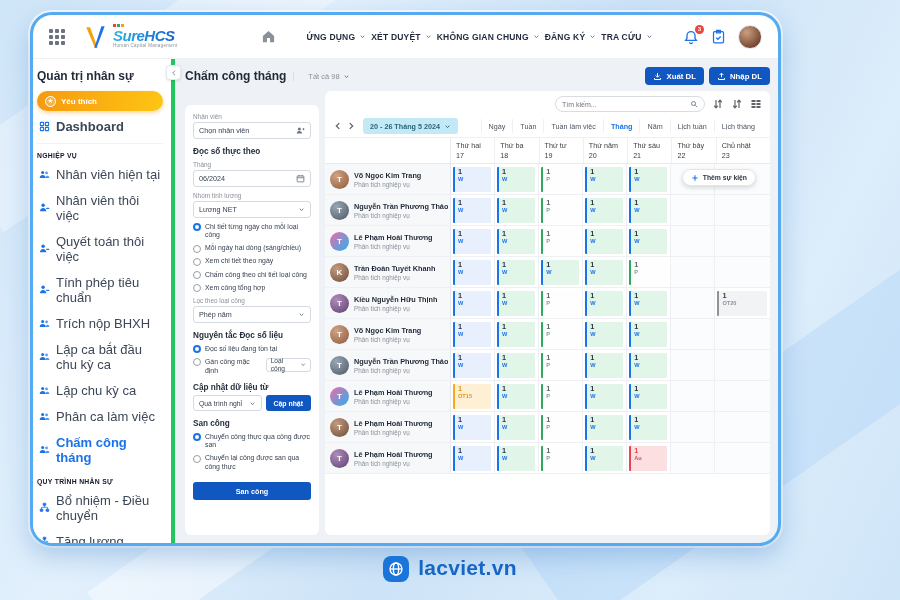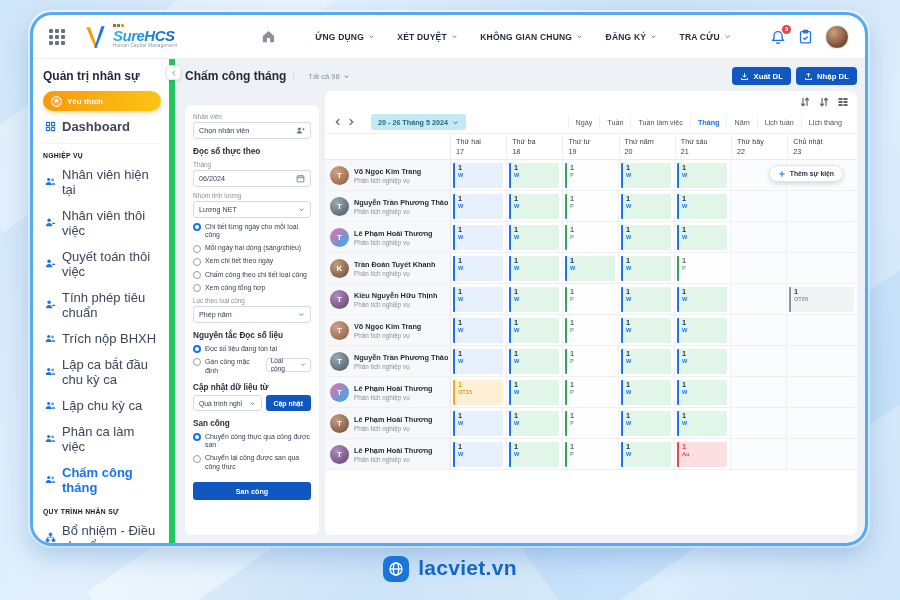--- a/index.html
+++ b/index.html
@@ -4,21 +4,21 @@
 <style>
   *{margin:0;padding:0;box-sizing:border-box;font-family:"Liberation Sans",sans-serif;}
   html,body{width:900px;height:600px;overflow:hidden;}
   body{background:linear-gradient(115deg,#cfe5f8 0%,#e2f0fc 28%,#cde3f7 55%,#dcedfb 80%,#cfe5f8 100%);position:relative;}
   .streak{position:absolute;background:rgba(255,255,255,.35);transform:rotate(-35deg);pointer-events:none;}
   .s1{width:420px;height:90px;left:-60px;top:30px;}
   .s2{width:520px;height:110px;right:-120px;top:380px;background:rgba(170,210,245,.35);}
   .s3{width:300px;height:70px;left:80px;top:500px;background:rgba(255,255,255,.45);}
 
   
-  .app-window{position:absolute;left:30px;top:12px;width:838px;height:534px;background:#0ea5e9;border:3px solid #57aaf0;border-radius:22px;box-shadow:0 10px 26px rgba(40,110,190,.30),0 0 0 2px rgba(255,255,255,.85);overflow:hidden;display:flex;flex-direction:column;}
+  .app-window{position:absolute;left:30px;top:12px;width:751px;height:534px;background:#0ea5e9;border:3px solid #57aaf0;border-radius:22px;box-shadow:0 10px 26px rgba(40,110,190,.30),0 0 0 2px rgba(255,255,255,.85);overflow:hidden;display:flex;flex-direction:column;}
 
   
   .topnav{height:44px;background:#fff;border-bottom:1px solid #eef0f4;display:flex;align-items:center;padding:0 16px;gap:10px;flex:none;}
   .apps-grid{display:grid;grid-template-columns:repeat(3,4px);grid-gap:2px;cursor:pointer;}
   .apps-grid i{width:4px;height:4px;background:#6b7280;border-radius:1px;}
   .brand{display:flex;align-items:center;gap:4px;margin-left:8px;min-width:120px;}
   .brand-v{width:26px;height:26px;}
   .brand-txt{line-height:1;}
   .brand-name{font-size:15px;font-weight:bold;font-style:italic;background:linear-gradient(90deg,#2bb3e8,#1261c6);-webkit-background-clip:text;background-clip:text;color:transparent;letter-spacing:-.5px;}
   .brand-tag{font-size:4.5px;color:#8a9099;letter-spacing:.3px;margin-top:1px;}
@@ -30,21 +30,21 @@
   .nav-label{font-size:8.5px;font-weight:bold;color:#1f2a3c;letter-spacing:.2px;}
   .nav-right{display:flex;align-items:center;gap:12px;}
   .bell-wrap{position:relative;width:16px;height:16px;color:#1a73e8;cursor:pointer;}
   .badge{position:absolute;top:-4px;right:-5px;background:#e8453c;color:#fff;font-size:6px;font-weight:bold;min-width:9px;height:9px;border-radius:5px;display:flex;align-items:center;justify-content:center;padding:0 1px;}
   .clip{width:15px;height:15px;color:#1a73e8;cursor:pointer;}
   .avatar-top{width:24px;height:24px;border-radius:50%;background:radial-gradient(circle at 35% 30%,#caa083,#7b4a33 70%,#3c2418);border:1.5px solid #e3e8f0;cursor:pointer;}
 
   .app-body{flex:1;display:flex;background:#eef1f6;min-height:0;}
 
   
-  .sidebar{width:142px;flex:none;background:#fff;padding:8px 8px 4px 10px;overflow:hidden;border-right:6px solid #22c55e;}
+  .sidebar{width:142px;flex:none;background:#fff;padding:8px 8px 4px 4px;overflow:hidden;border-right:4px solid #22c55e;}
   .sb-title{font-size:12px;font-weight:bold;color:#1f2937;margin:2px 0 8px;}
   .fav-pill{background:linear-gradient(90deg,#f69a0f,#fdc513);border-radius:11px;height:20px;display:flex;align-items:center;gap:5px;padding:0 8px;cursor:pointer;box-shadow:0 2px 4px rgba(246,160,20,.4);}
   .fav-pill .st{width:11px;height:11px;background:#fff3;border:1px solid #fff;border-radius:50%;display:flex;align-items:center;justify-content:center;color:#fff;font-size:7px;}
   .fav-label{color:#fff;font-size:8px;font-weight:bold;}
   .dash-item{display:flex;align-items:center;gap:6px;padding:8px 2px 9px;border-bottom:1px solid #f1f3f6;cursor:pointer;}
   .dash-item .side-label{font-weight:bold;}
   .side-section{font-size:6.8px;font-weight:bold;color:#111827;letter-spacing:.3px;margin:8px 0 2px;}
   .side-item{display:flex;align-items:center;gap:6px;padding:5.5px 2px;cursor:pointer;}
   .side-label{font-size:13px;color:#3c4757;}
   .side-item.active .side-label{color:#1a73e8;font-weight:bold;}
@@ -78,21 +78,21 @@
   .btn-full{width:100%;height:18px;margin-top:6px;border-radius:3px;background:#1157c2;color:#fff;border:none;font-size:7.2px;font-weight:bold;cursor:pointer;}
 
   
   .table-card{flex:1;background:#fff;border-radius:6px;margin-left:6px;display:flex;flex-direction:column;min-width:0;overflow:hidden;}
   .search-row{display:flex;justify-content:flex-end;align-items:center;gap:7px;padding:5px 8px 3px;}
   .search-pill{display:flex;align-items:center;border:1px solid #d8dde4;border-radius:9px;height:16px;width:150px;padding:0 6px;gap:4px;}
   .search-pill input{border:none;outline:none;flex:1;font-size:7px;color:#374151;min-width:0;}
   .tool-ic{width:12px;height:12px;color:#5f6368;cursor:pointer;}
   .cal-toolbar{display:flex;align-items:center;padding:3px 8px;border-bottom:1px solid #eef0f4;flex:none;}
   .nav-chev{width:10px;height:10px;color:#5f6368;cursor:pointer;margin-right:3px;}
-  .period-pill{background:#c3e9f6;color:#2b6577;font-size:7.2px;font-weight:bold;border-radius:3px;height:16px;display:flex;align-items:center;gap:4px;padding:0 7px;margin-left:12px;cursor:pointer;}
+  .period-pill{background:#c3e9f6;color:#2b6577;font-size:7.2px;font-weight:bold;border-radius:3px;height:16px;display:flex;align-items:center;gap:4px;padding:0 7px;margin-left:4px;cursor:pointer;}
   .views{margin-left:auto;display:flex;align-items:center;}
   .view-tab{font-size:7.2px;color:#4b5563;padding:0 7px;border-left:1px solid #eef0f4;cursor:pointer;height:14px;display:flex;align-items:center;}
   .view-tab.active{color:#1a73e8;font-weight:bold;}
   .cal-header{display:flex;border-bottom:1px solid #e8eaee;flex:none;}
   .name-col-h{width:126px;flex:none;border-right:1px solid #e8eaee;}
   .day-h{flex:1;border-right:1px solid #eef0f4;padding:3px 5px;font-size:7.2px;color:#3c4043;line-height:1.35;}
   .day-h:last-child{flex:1.3;border-right:none;}
   .day-date{color:#3c4043;}
   .cal-rows{flex:1;overflow:hidden;}
   .cal-row{display:flex;height:31px;border-bottom:1px solid #eef0f4;position:relative;}
@@ -561,20 +561,29 @@
               <div class="radio-row">
                 <span class="radio"></span>
                 <span class="radio-label">Chuyển lại công được san qua công thực</span>
               </div>
             </div>
           <button class="btn-full">San công</button>
         </section>
 
         <section class="table-card">
           <div class="search-row">
+            <div class="search-pill">
+              <input placeholder="Tìm kiếm..." style="">
+              <span class="ic ic-8 gray">
+                <svg viewBox="0 0 24 24" fill="none" stroke="currentColor" stroke-width="2.6">
+                    <circle cx="10.5" cy="10.5" r="6"></circle>
+                    <line x1="15.5" y1="15.5" x2="21" y2="21"></line>
+                  </svg>
+              </span>
+            </div>
             <span class="ic tool-ic">
               <svg viewBox="0 0 24 24" fill="none" stroke="currentColor" stroke-width="2.4">
                   <line x1="8" y1="4" x2="8" y2="19"></line>
                   <polyline points="4.5 15.5 8 19.5 11.5 15.5"></polyline>
                   <line x1="16" y1="20" x2="16" y2="5"></line>
                   <polyline points="12.5 8.5 16 4.5 19.5 8.5"></polyline>
                 </svg>
             </span>
             <span class="ic tool-ic">
               <svg viewBox="0 0 24 24" fill="none" stroke="currentColor" stroke-width="2.4">

